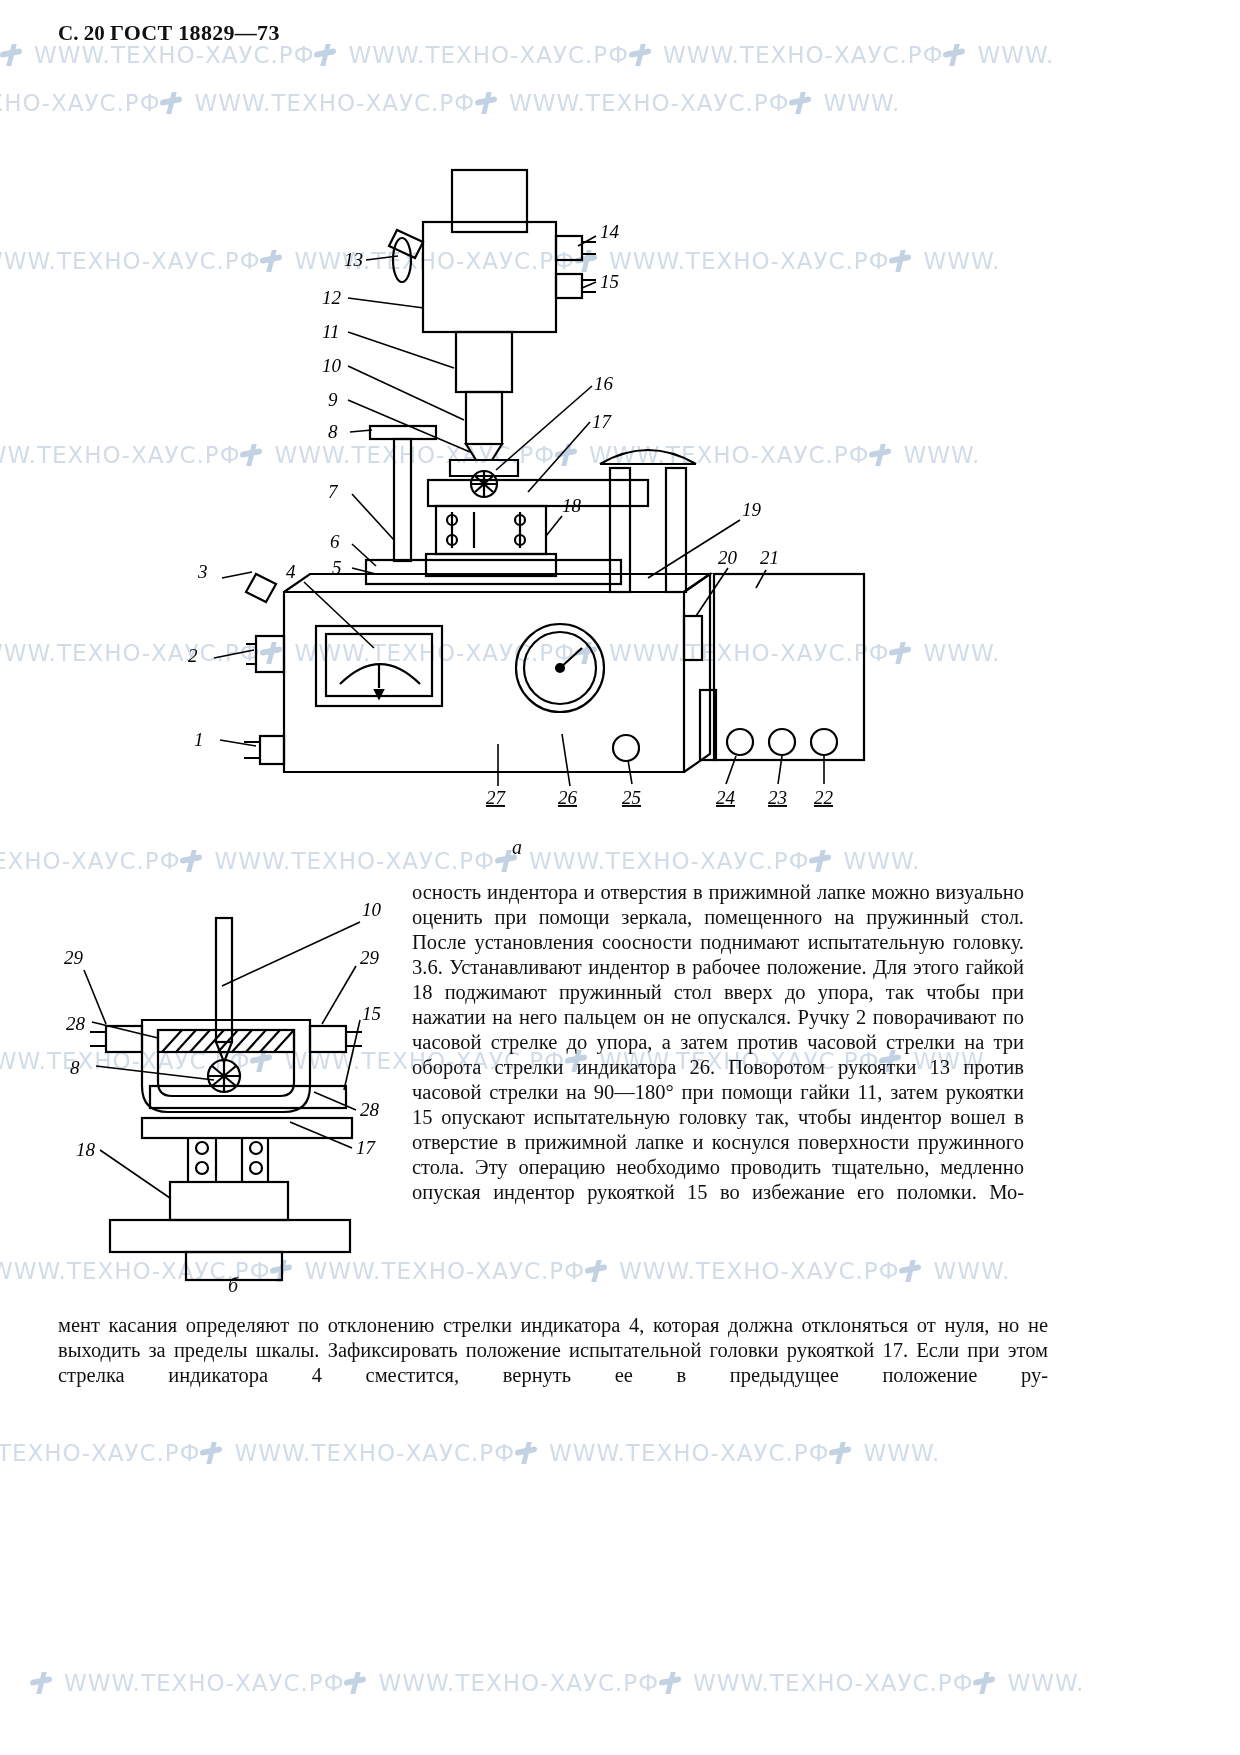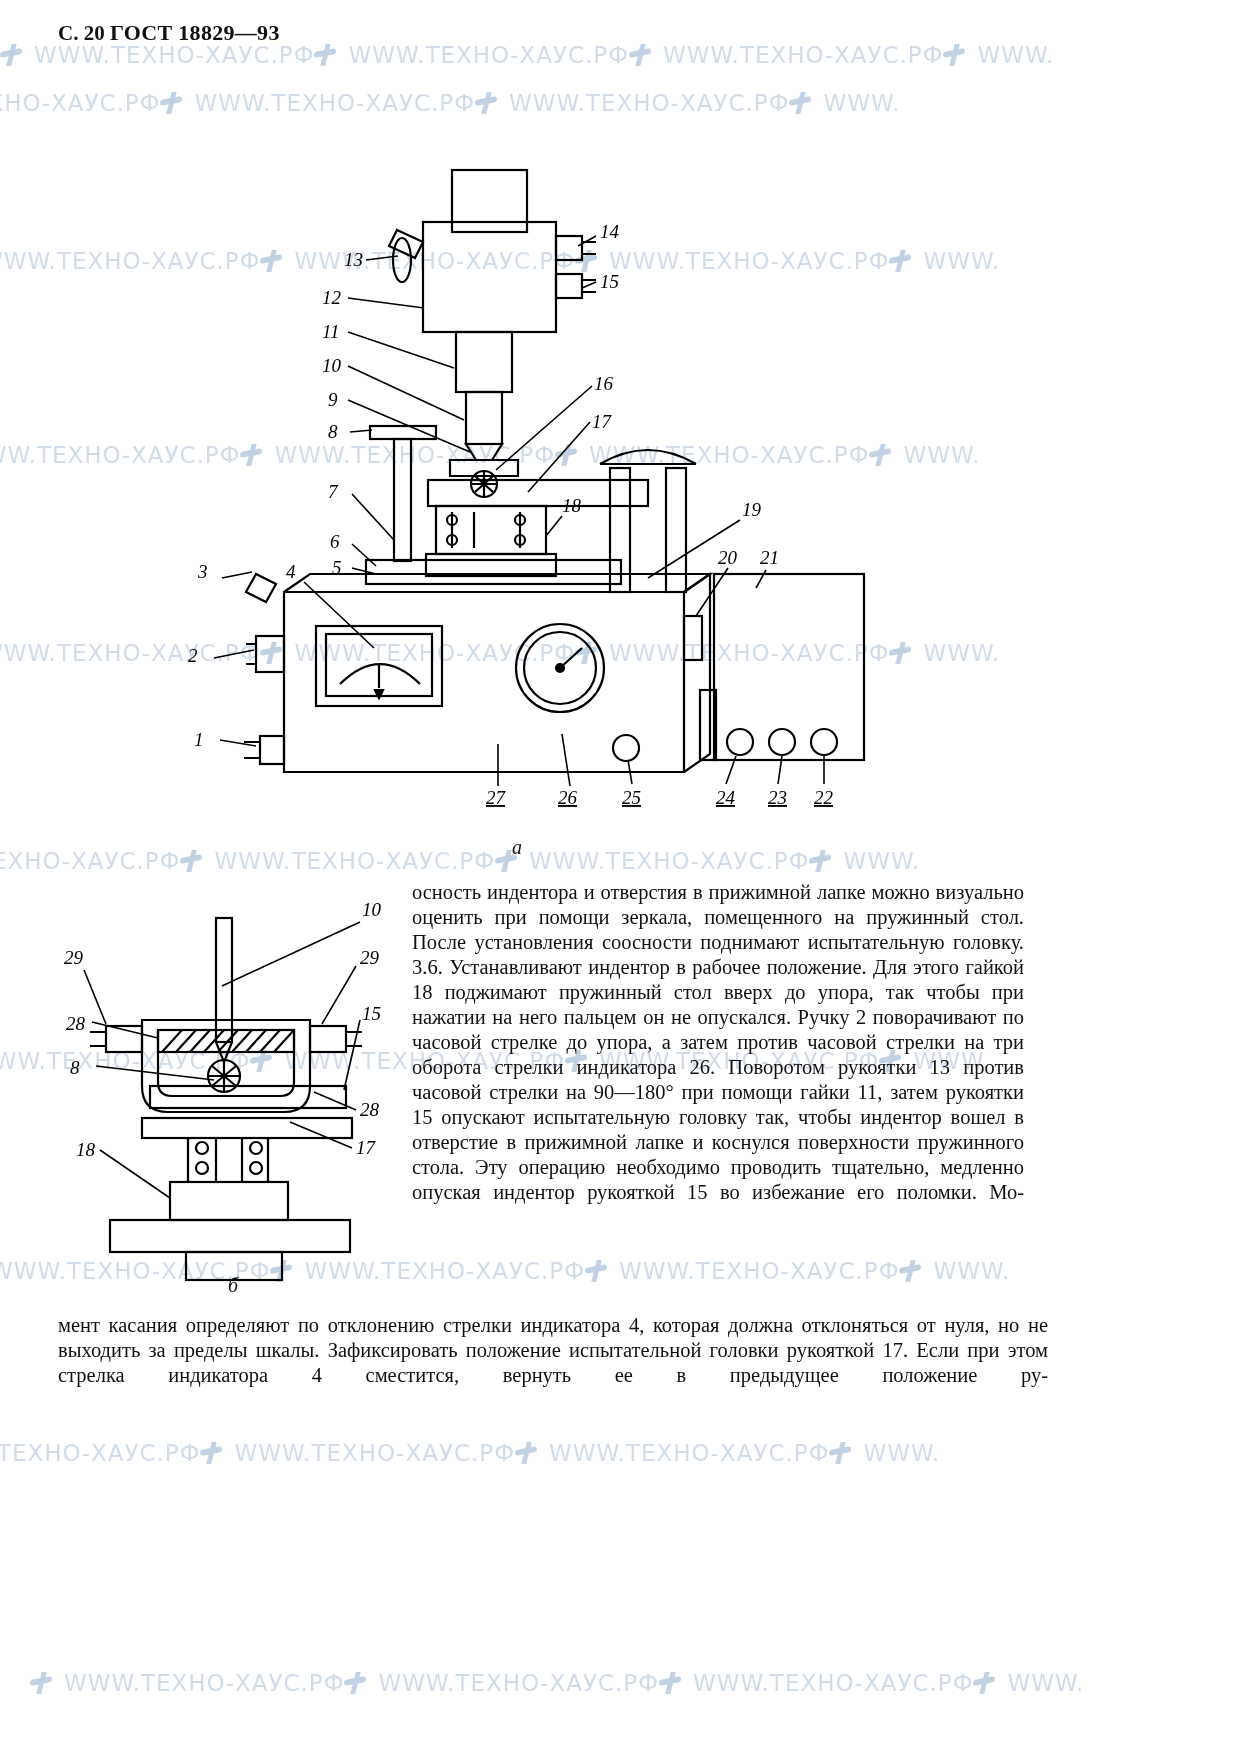--- a/index.html
+++ b/index.html
@@ -312,21 +312,21 @@
         </div>
       <div class="wm-item">
           <span class="wm-logo"></span>
           <span>WWW.</span>
         </div>
     </div>
   </div>
 
   <div class="top-header">
     <span class="pg">С. 20</span>
-    <span class="std">ГОСТ 18829—93</span>
+    <span class="std">ГОСТ 18829—73</span>
   </div>
 
 
   <div class="fig" id="fig-a">
     <svg width="760" height="700" viewBox="0 0 760 700" xmlns="http://www.w3.org/2000/svg">
       <g fill="none" stroke="#000" stroke-width="2.2">
 
         <rect x="272" y="20" width="75" height="62"></rect>
 
         <rect x="243" y="72" width="133" height="110"></rect>

